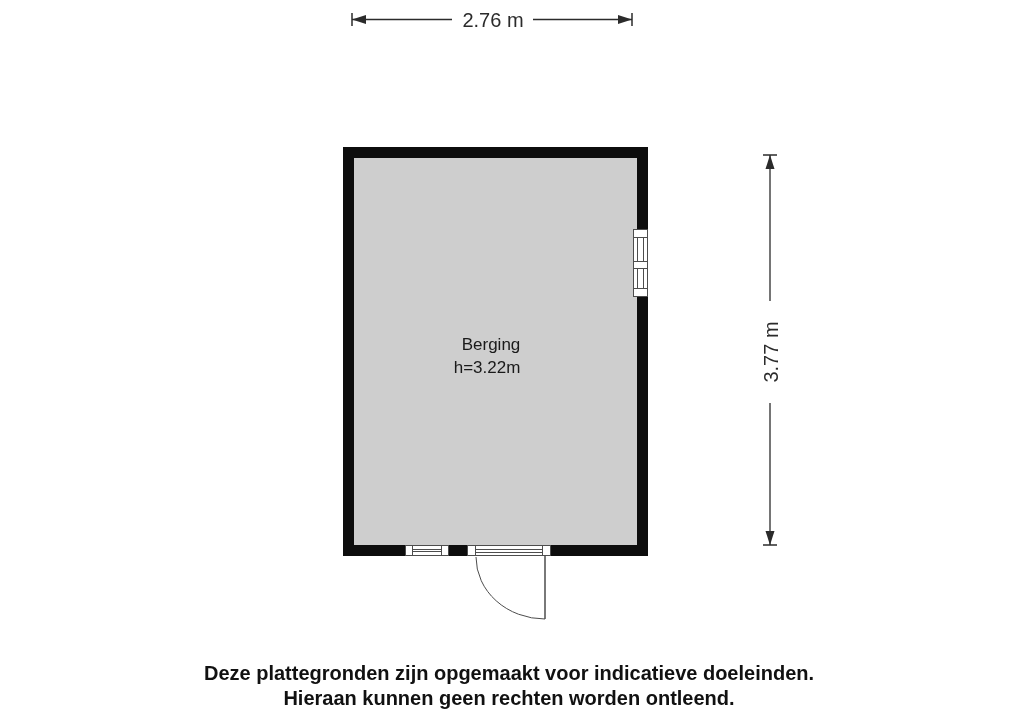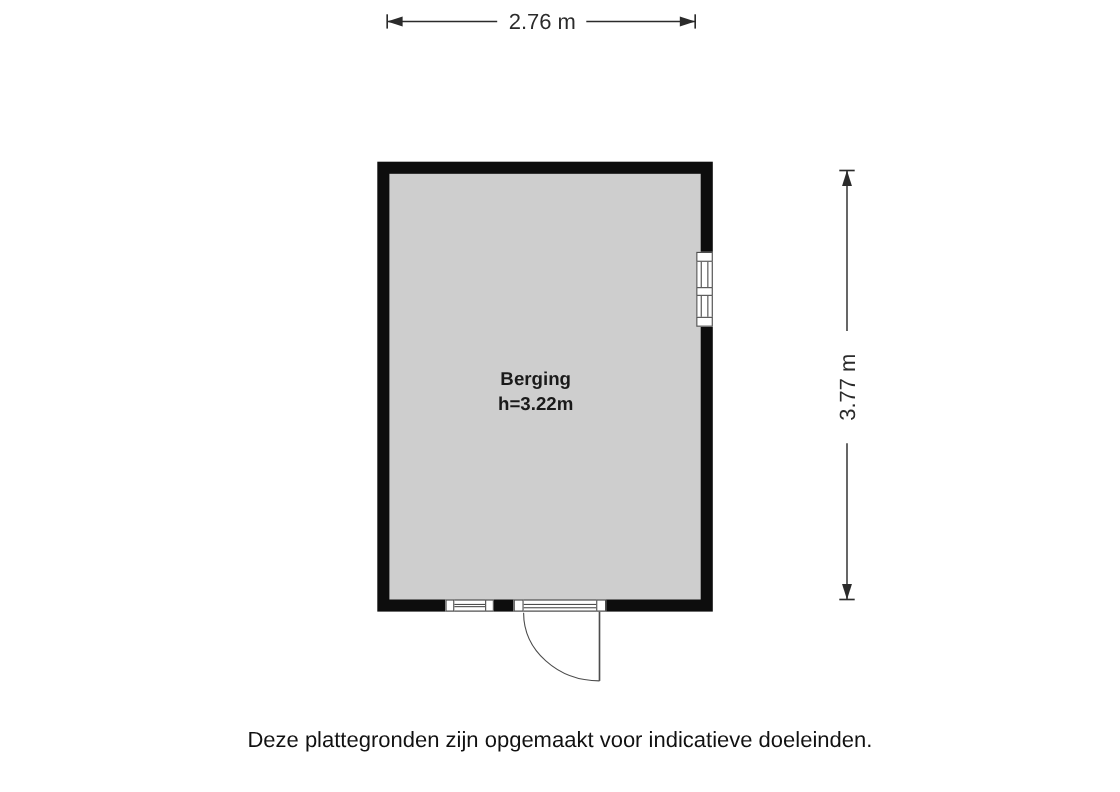--- a/index.html
+++ b/index.html
@@ -21,43 +21,43 @@
   }
   .linework{position:absolute;left:0;top:0;width:1018px;height:720px;}
 
   
   .room-outer{position:absolute;left:343px;top:147px;width:305px;height:409px;background:var(--wall);}
   .room-floor{position:absolute;left:354px;top:158px;width:283px;height:387px;background:var(--floor);}
 
   
   .room-label{
     position:absolute;left:487px;top:333px;transform:translateX(-50%);
-    text-align:center;color:var(--text);
-    font-size:17px;font-weight:700;line-height:23px;white-space:nowrap;
+    text-align:right;color:var(--text);
+    font-size:17px;font-weight:400;line-height:23px;white-space:nowrap;
   }
 
   
   .win{position:absolute;background:#fff;border:1px solid var(--frame);}
   .win .glass-v{position:absolute;top:1px;bottom:1px;width:1px;background:var(--frame);}
   .win .glass-h{position:absolute;left:1px;right:1px;height:1px;background:var(--frame);}
   .win .cap{position:absolute;background:#fff;border:1px solid var(--frame);}
 
   
   .dim-label{
     position:absolute;color:var(--dimension);
     font-size:20px;line-height:20px;white-space:nowrap;
   }
   .dim-label.top{left:493px;top:10px;transform:translateX(-50%);}
   .dim-label.right{left:771px;top:352px;transform:translate(-50%,-50%) rotate(-90deg);}
 
   
   .disclaimer{
     position:absolute;left:509px;top:661px;transform:translateX(-50%);
     text-align:center;color:#111;
-    font-size:20px;line-height:25px;white-space:nowrap;
+    font-size:20px;line-height:25px;white-space:nowrap;font-weight:bold;
   }
 </style>
 </head>
 <body>
 
 <div class="canvas">
 
   <div class="room-outer"></div>
   <div class="room-floor"></div>
 
@@ -112,15 +112,16 @@
   <span class="dim-label top">2.76 m</span>
   <span class="dim-label right">3.77 m</span>
 
   <div class="room-label">
     <div>Berging</div>
     <div>h=3.22m</div>
   </div>
 
   <div class="disclaimer">
     <div>Deze plattegronden zijn opgemaakt voor indicatieve doeleinden.</div>
+    <div>Hieraan kunnen geen rechten worden ontleend.</div>
   </div>
 
 </div>
 
 </body></html>

